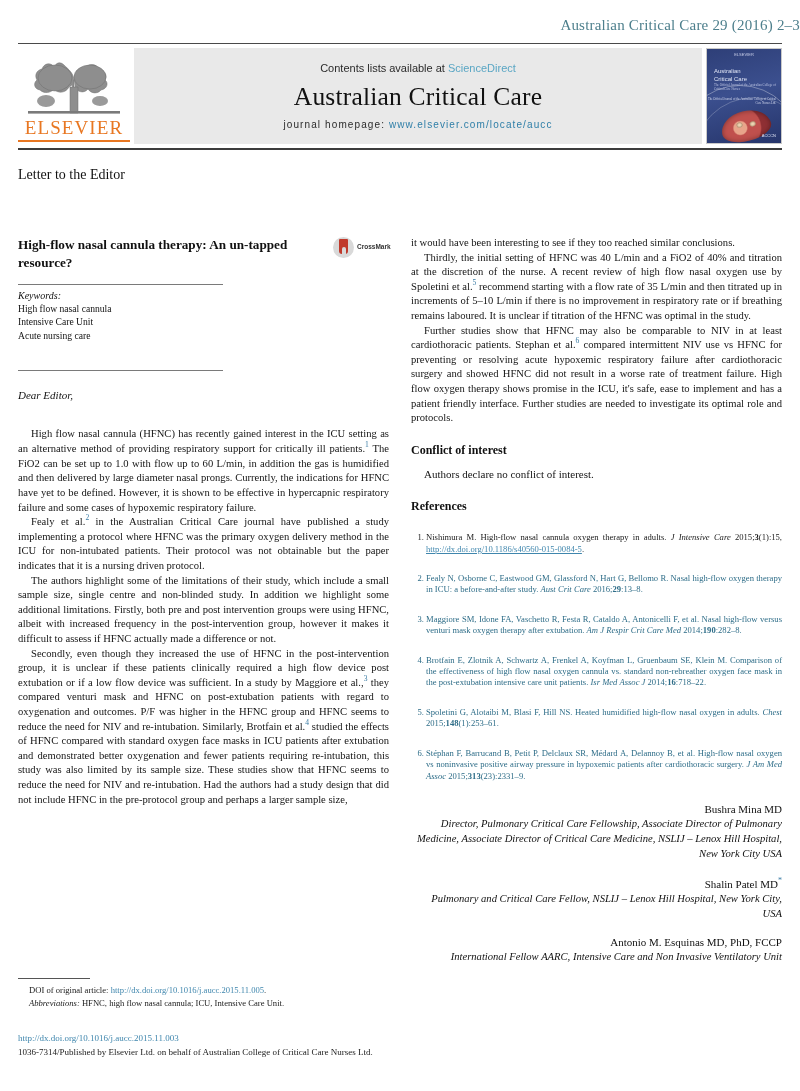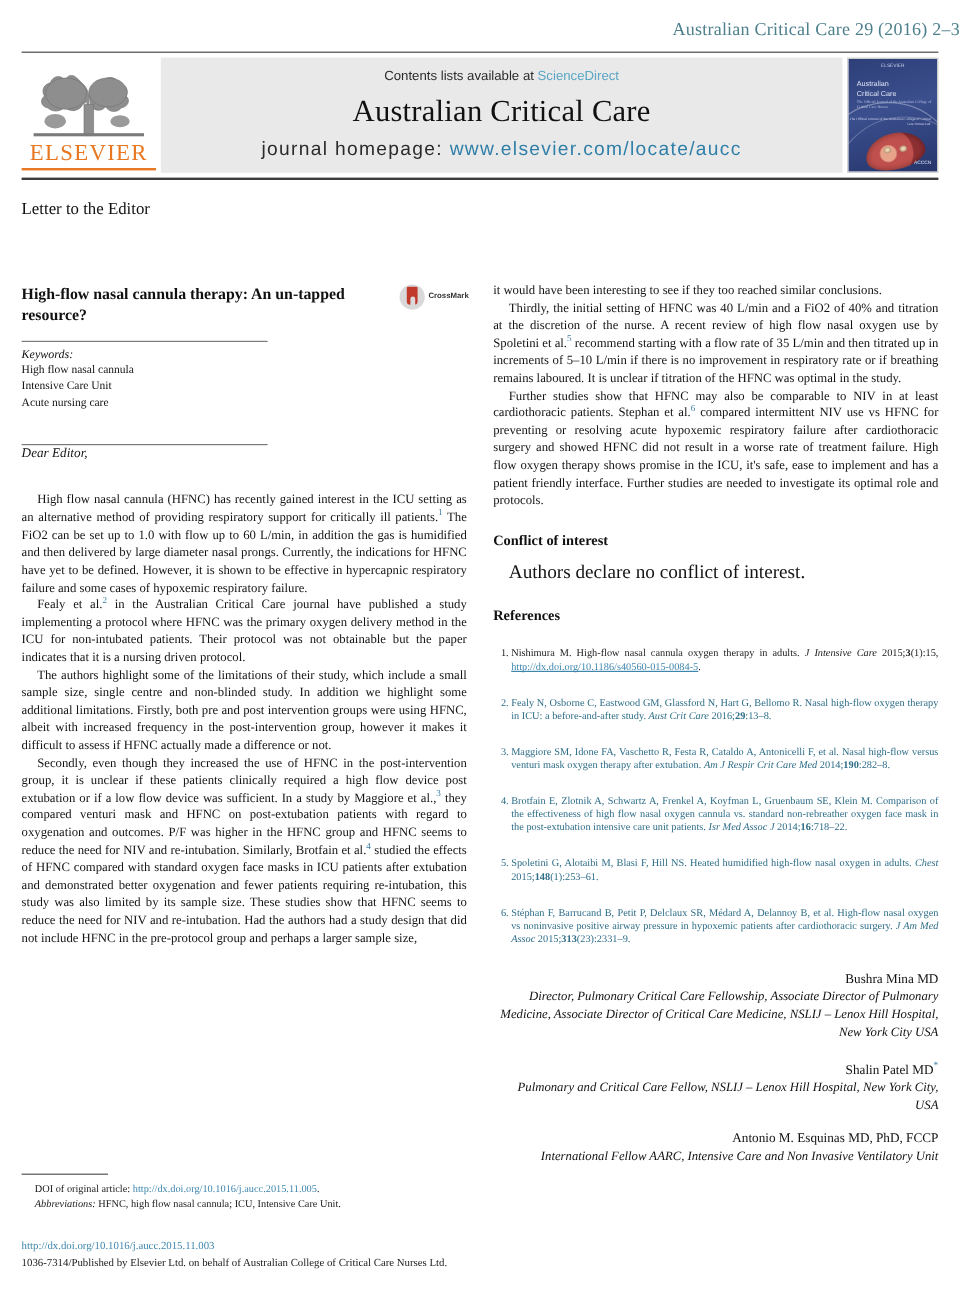--- a/index.html
+++ b/index.html
@@ -89,21 +89,21 @@
   }
   .journal-title {
     font-family: "Liberation Serif", serif;
     font-size: 25.5px;
     color: #111;
     letter-spacing: .2px;
     line-height: 1;
   }
   .homepage-line {
     font-family: "Liberation Sans", sans-serif;
-    font-size: 16px;
+    font-size: 10px;
     color: #2b2b2b;
     letter-spacing: 1.1px;
   }
   .homepage-line .url { color: #2f7fa8; }
 
   .cover-thumb {
     width: 74px;
     flex: 0 0 74px;
     position: relative;
     background: linear-gradient(165deg,#2e3f78 0%,#3b4f8e 45%,#26356b 100%);
@@ -232,21 +232,21 @@
   .kw-item {
     font-size: 9.6px;
     color: #111;
     line-height: 1.42;
   }
   .kw-spacer { height: 16px; }
 
   .dear {
     font-style: italic;
     font-size: 11px;
-    margin: 1px 0 0 0;
+    margin: 18px 0 0 0;
     color: #111;
   }
 
   p.body {
     font-size: 10.6px;
     line-height: 1.38;
     text-align: justify;
     margin: 0;
     text-indent: 13px;
     color: #141414;
@@ -261,21 +261,21 @@
   }
 
   h3.sec {
     font-family: "Liberation Serif", serif;
     font-weight: bold;
     font-size: 12px;
     margin: 17px 0 0 0;
     color: #111;
   }
   p.sec-body {
-    font-size: 16px;
+    font-size: 11px;
     line-height: 1.38;
     margin: 9px 0 0 0;
     text-indent: 13px;
     color: #141414;
   }
 
   
   ol.refs {
     margin: 8px 0 0 0;
     padding: 0 0 0 15px;

